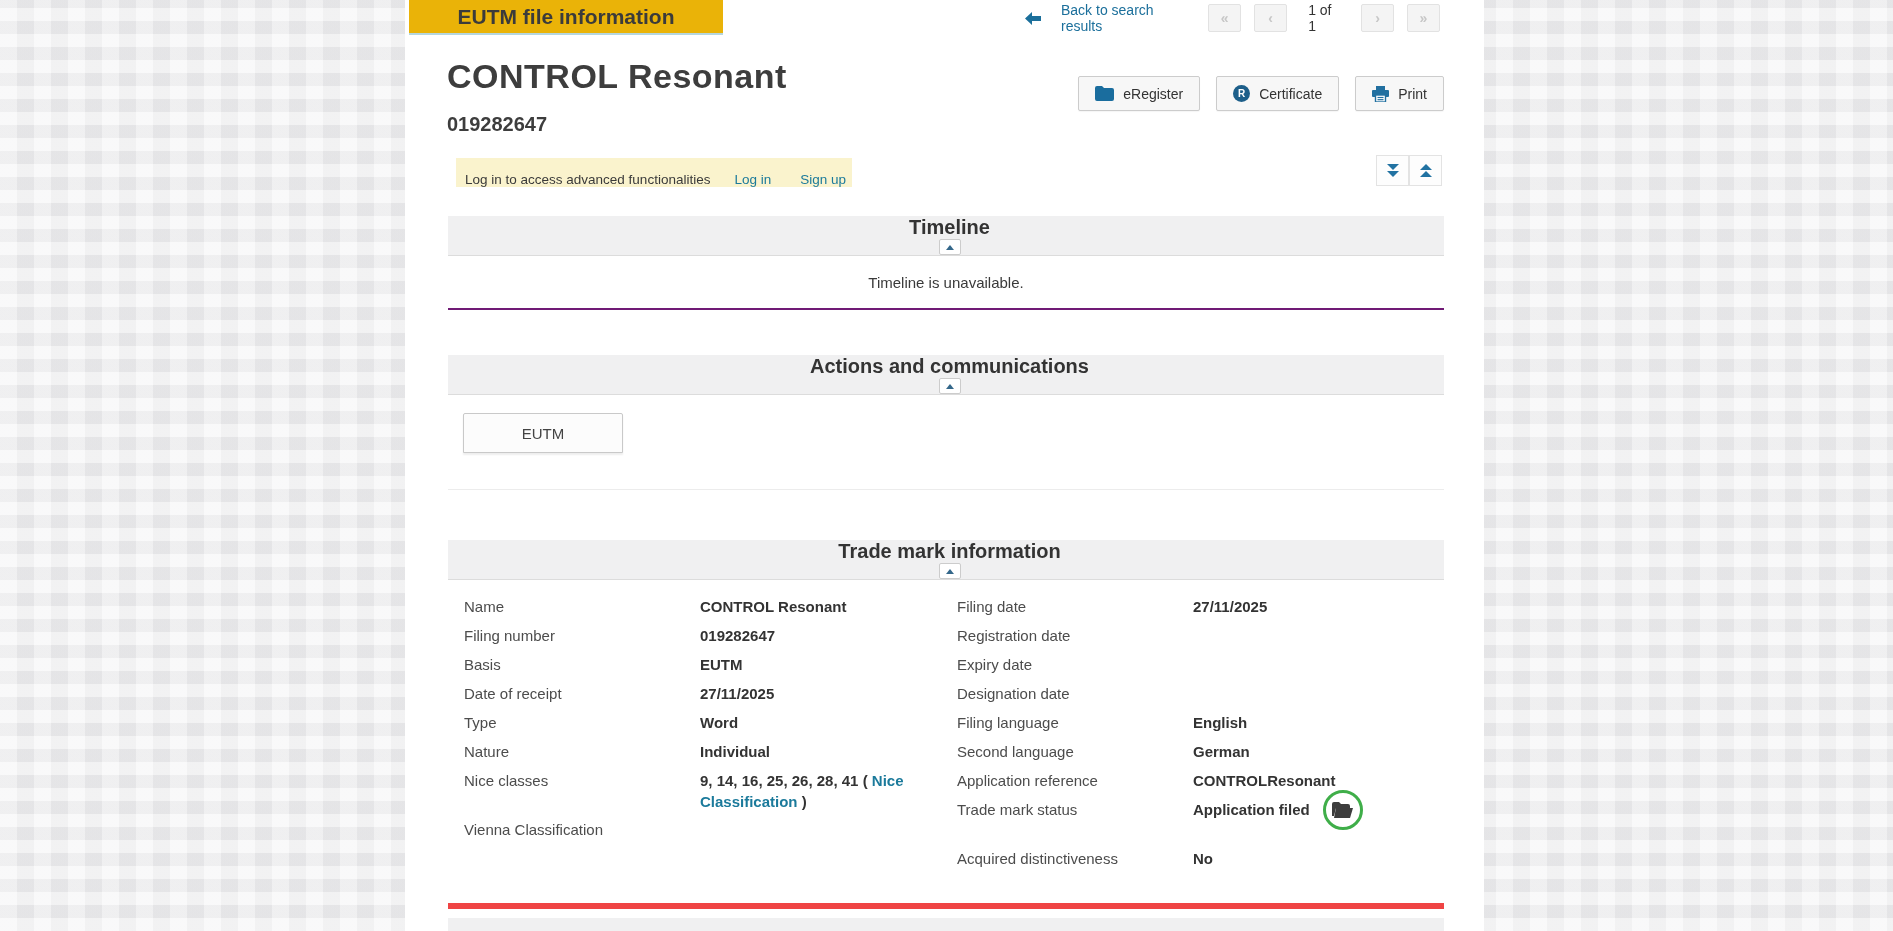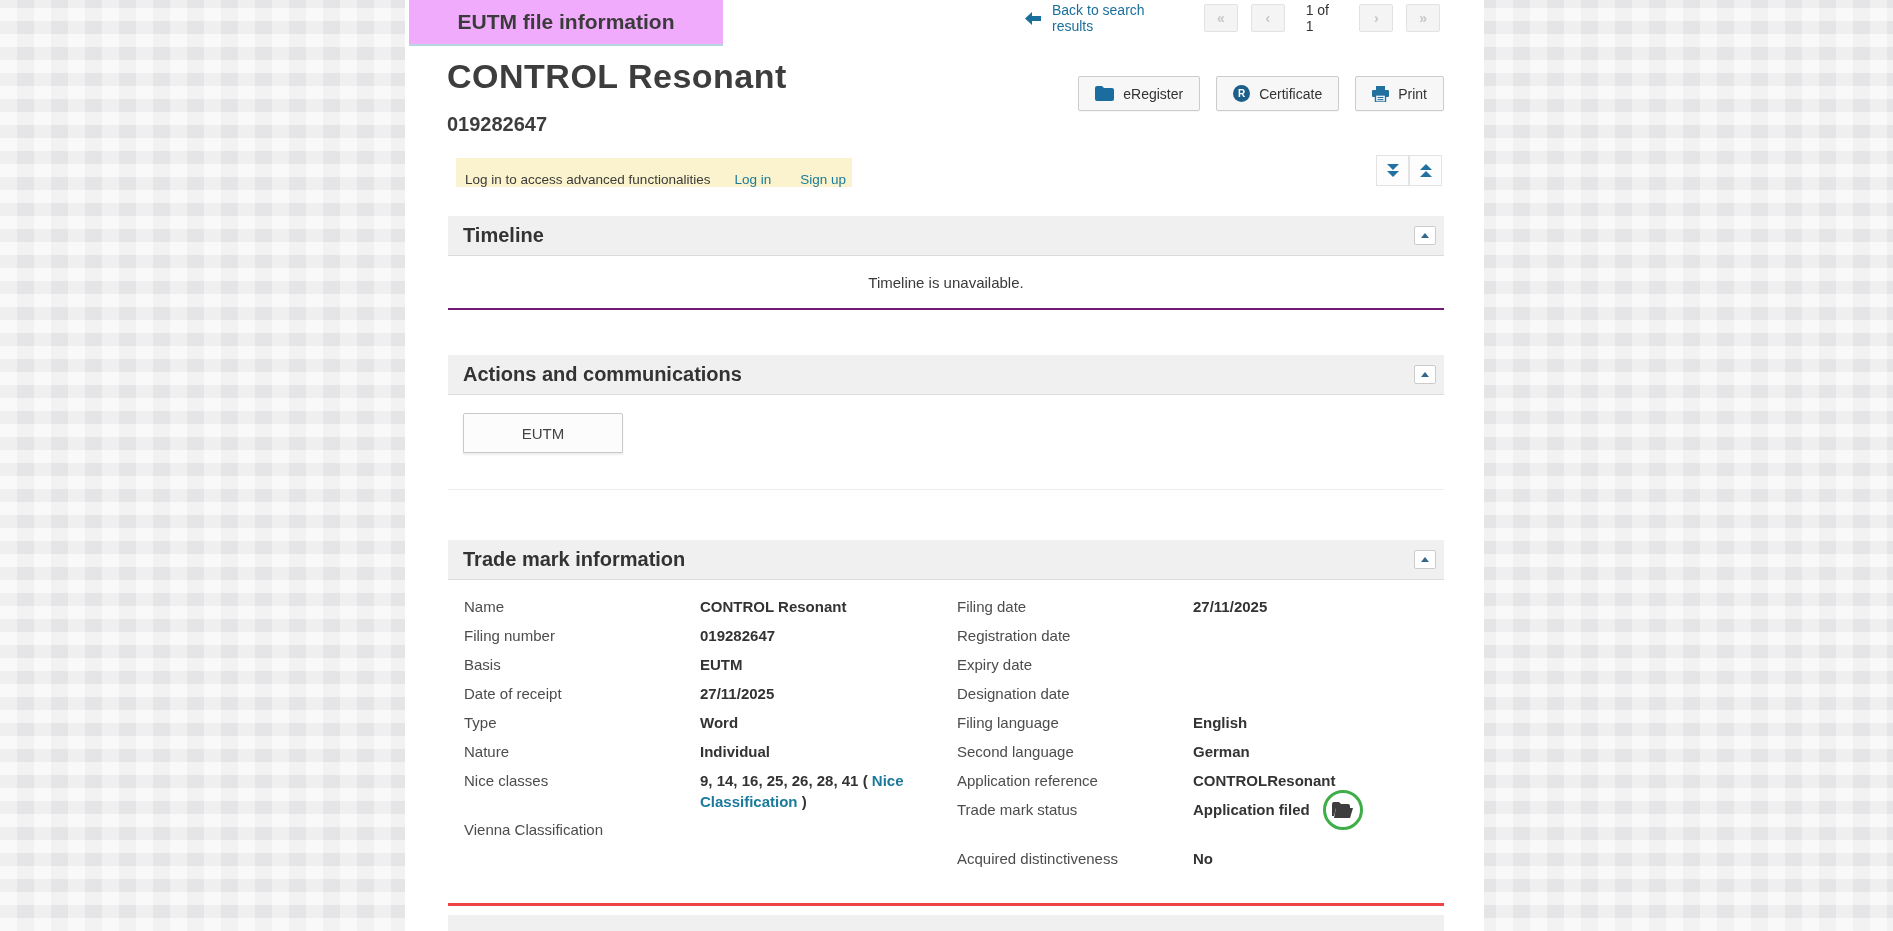--- a/index.html
+++ b/index.html
@@ -13,33 +13,33 @@
       repeating-linear-gradient(90deg, rgba(255,255,255,.35) 0 17px, rgba(120,120,130,.05) 17px 34px);
     overflow:hidden;
     position:relative;
   }
   .page {
     position:absolute; left:405px; top:0; width:1079px; height:931px;
     background:#fff; overflow:hidden;
   }
   
   .file-tab {
-    position:absolute; left:4px; top:0; width:314px; height:46px;
-    background:#f0abfc; border-bottom:2px solid #aft;
+    position:absolute; left:4px; top:0; width:314px; height:35px;
+    background:#eab308; border-bottom:2px solid #aft;
     border-bottom:2px solid #b5d6de;
     display:flex; align-items:center; justify-content:center;
     font-size:21px; font-weight:700; color:#3b3b3b;
   }
   
   .topbar {
     position:absolute; top:3px; left:620px; right:44px; height:30px;
     display:flex; align-items:center; justify-content:flex-end; gap:13px;
     font-size:14px;
   }
-  .back-link { display:flex; align-items:center; gap:11px; color:#1b6f9b; cursor:pointer; margin-right:12px; }
+  .back-link { display:flex; align-items:center; gap:20px; color:#1b6f9b; cursor:pointer; margin-right:12px; }
   .pg-btn {
     width:36px; height:28px; background:#f4f4f4; border:1px solid #e2e2e2; border-radius:2px;
     color:#c7c7c7; font-size:14px; font-weight:700; display:flex; align-items:center; justify-content:center;
   }
   .pg-count { color:#333; margin:0 8px; }
   
   .tm-title { position:absolute; left:42px; top:57px; font-size:34px; font-weight:700; color:#3d3d3d; letter-spacing:.5px; }
   .tm-number { position:absolute; left:42px; top:113px; font-size:20px; font-weight:700; color:#3d3d3d; }
   
   .actions-row { position:absolute; top:76px; right:40px; display:flex; gap:16px; }
@@ -64,42 +64,42 @@
     display:flex; flex-direction:column; align-items:center; justify-content:center; gap:2px; cursor:pointer;
   }
   .tri { width:0; height:0; border-left:6px solid transparent; border-right:6px solid transparent; }
   .tri.down { border-top:6px solid #2172a2; }
   .tri.up { border-bottom:6px solid #2172a2; }
   .tri.mini-up { border-left:4px solid transparent; border-right:4px solid transparent; border-bottom:5px solid #34678a; }
   
   .sections { position:absolute; top:216px; left:43px; width:996px; }
   .section-header {
     height:40px; background:#f0f0f1; border-bottom:1px solid #dcdcdc;
-    display:flex; align-items:center; justify-content:space-between; padding:0 8px 0 15px;
+    display:flex; align-items:center; justify-content:space-between; padding:0 8px 0 15px;flex-direction:column;
   }
   .section-title { font-size:20px; font-weight:600; color:#333; }
   .mini-btn {
     width:22px; height:19px; background:#fff; border:1px solid #ccc; border-radius:2px;
     display:flex; align-items:center; justify-content:center; cursor:pointer;
   }
   .timeline-body {
     height:54px; border-bottom:2px solid #701a75;
     display:flex; align-items:center; justify-content:center; font-size:15px; color:#3a3a3a;
   }
   .sec-timeline { margin-bottom:45px; }
   .sec-actions { margin-bottom:50px; }
   .actions-body { height:95px; border-bottom:1px solid #ececec; position:relative; }
   .eutm-tab {
     position:absolute; left:15px; top:18px; width:160px; height:40px;
     background:#fcfcfc; border:1px solid #c9c9c9; border-radius:2px 2px 0 0;
     display:flex; align-items:center; justify-content:center; font-size:15px; color:#444; cursor:pointer;
     box-shadow:0 2px 2px rgba(0,0,0,.07);
   }
   
-  .tm-body { border-bottom:3px solid #ef4444; padding:16px 0 26px 0; display:flex; }
+  .tm-body { border-bottom:6px solid #ef4444; padding:16px 0 26px 0; display:flex; }
   .tm-col-left  { width:497px; padding-left:16px; }
   .tm-col-right { width:499px; padding-left:12px; }
   .tm-row { display:flex; align-items:flex-start; min-height:22px; margin-bottom:7px; line-height:21px; font-size:15px; }
   .tm-row .lbl { width:236px; flex:0 0 236px; color:#4c4c4c; }
   .tm-row .val { flex:1; font-weight:700; color:#333; }
   .tm-row .val a { color:#1b7a9b; font-weight:700; text-decoration:none; cursor:pointer; }
   .tm-row.status-row .val { display:flex; align-items:flex-end; }
   .status-icon {
     width:40px; height:40px; border-radius:50%; border:3px solid #3fae49; background:#fff;
     display:flex; align-items:center; justify-content:center;

